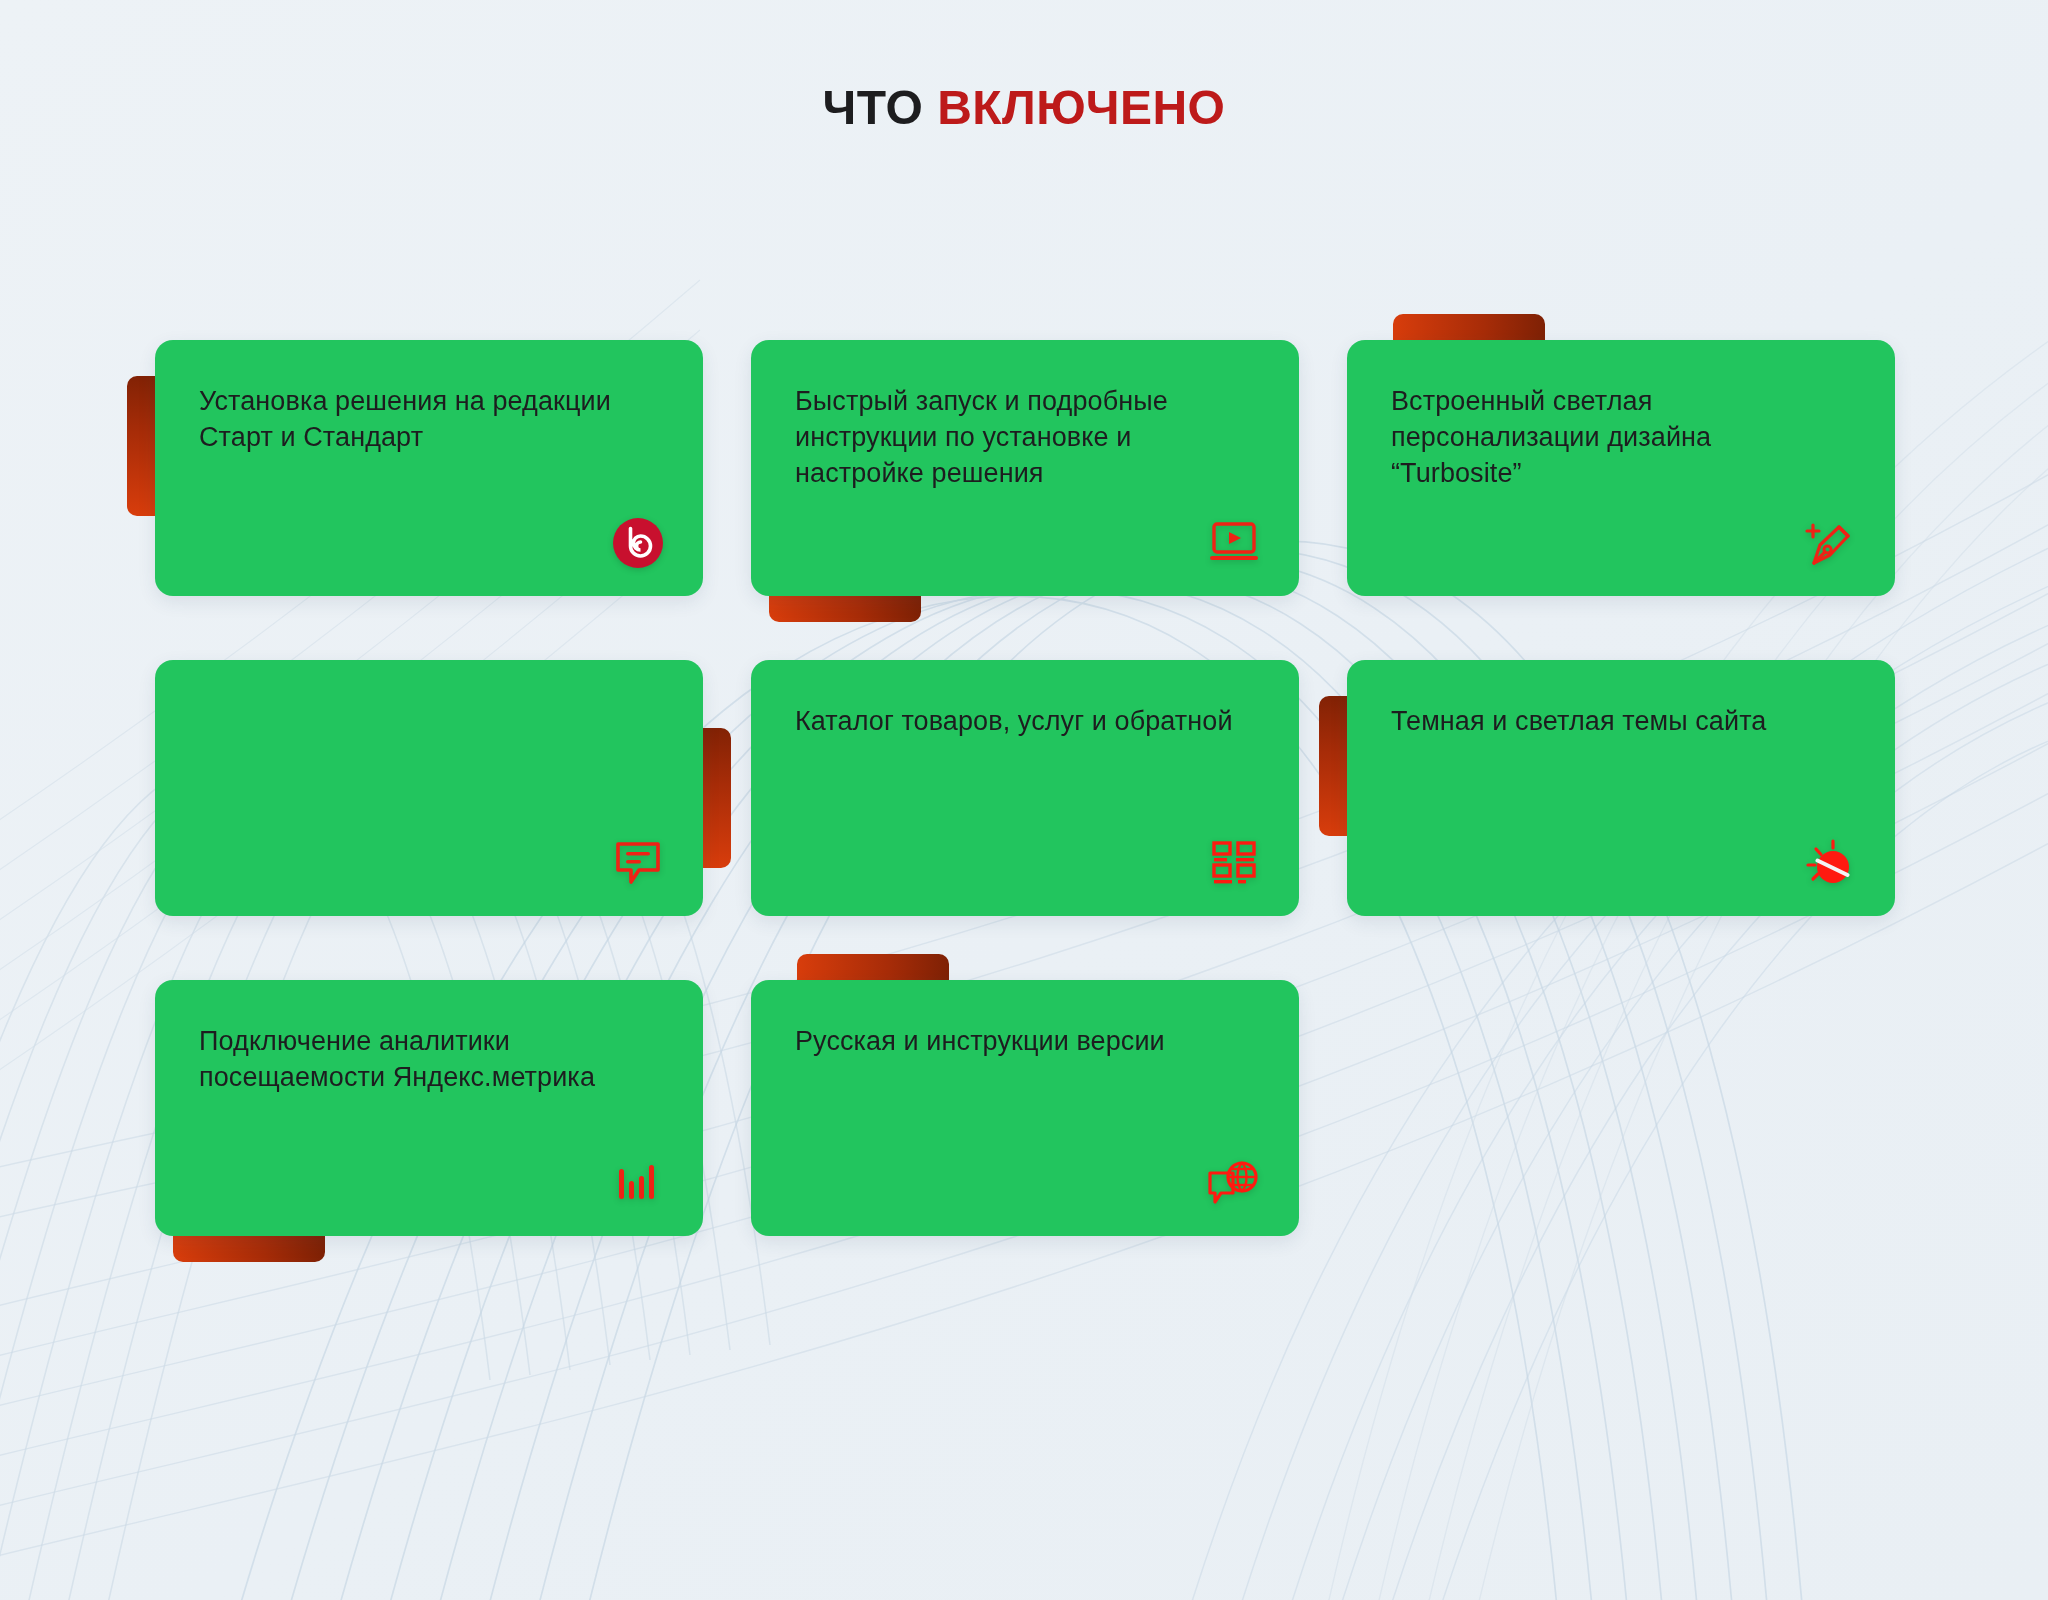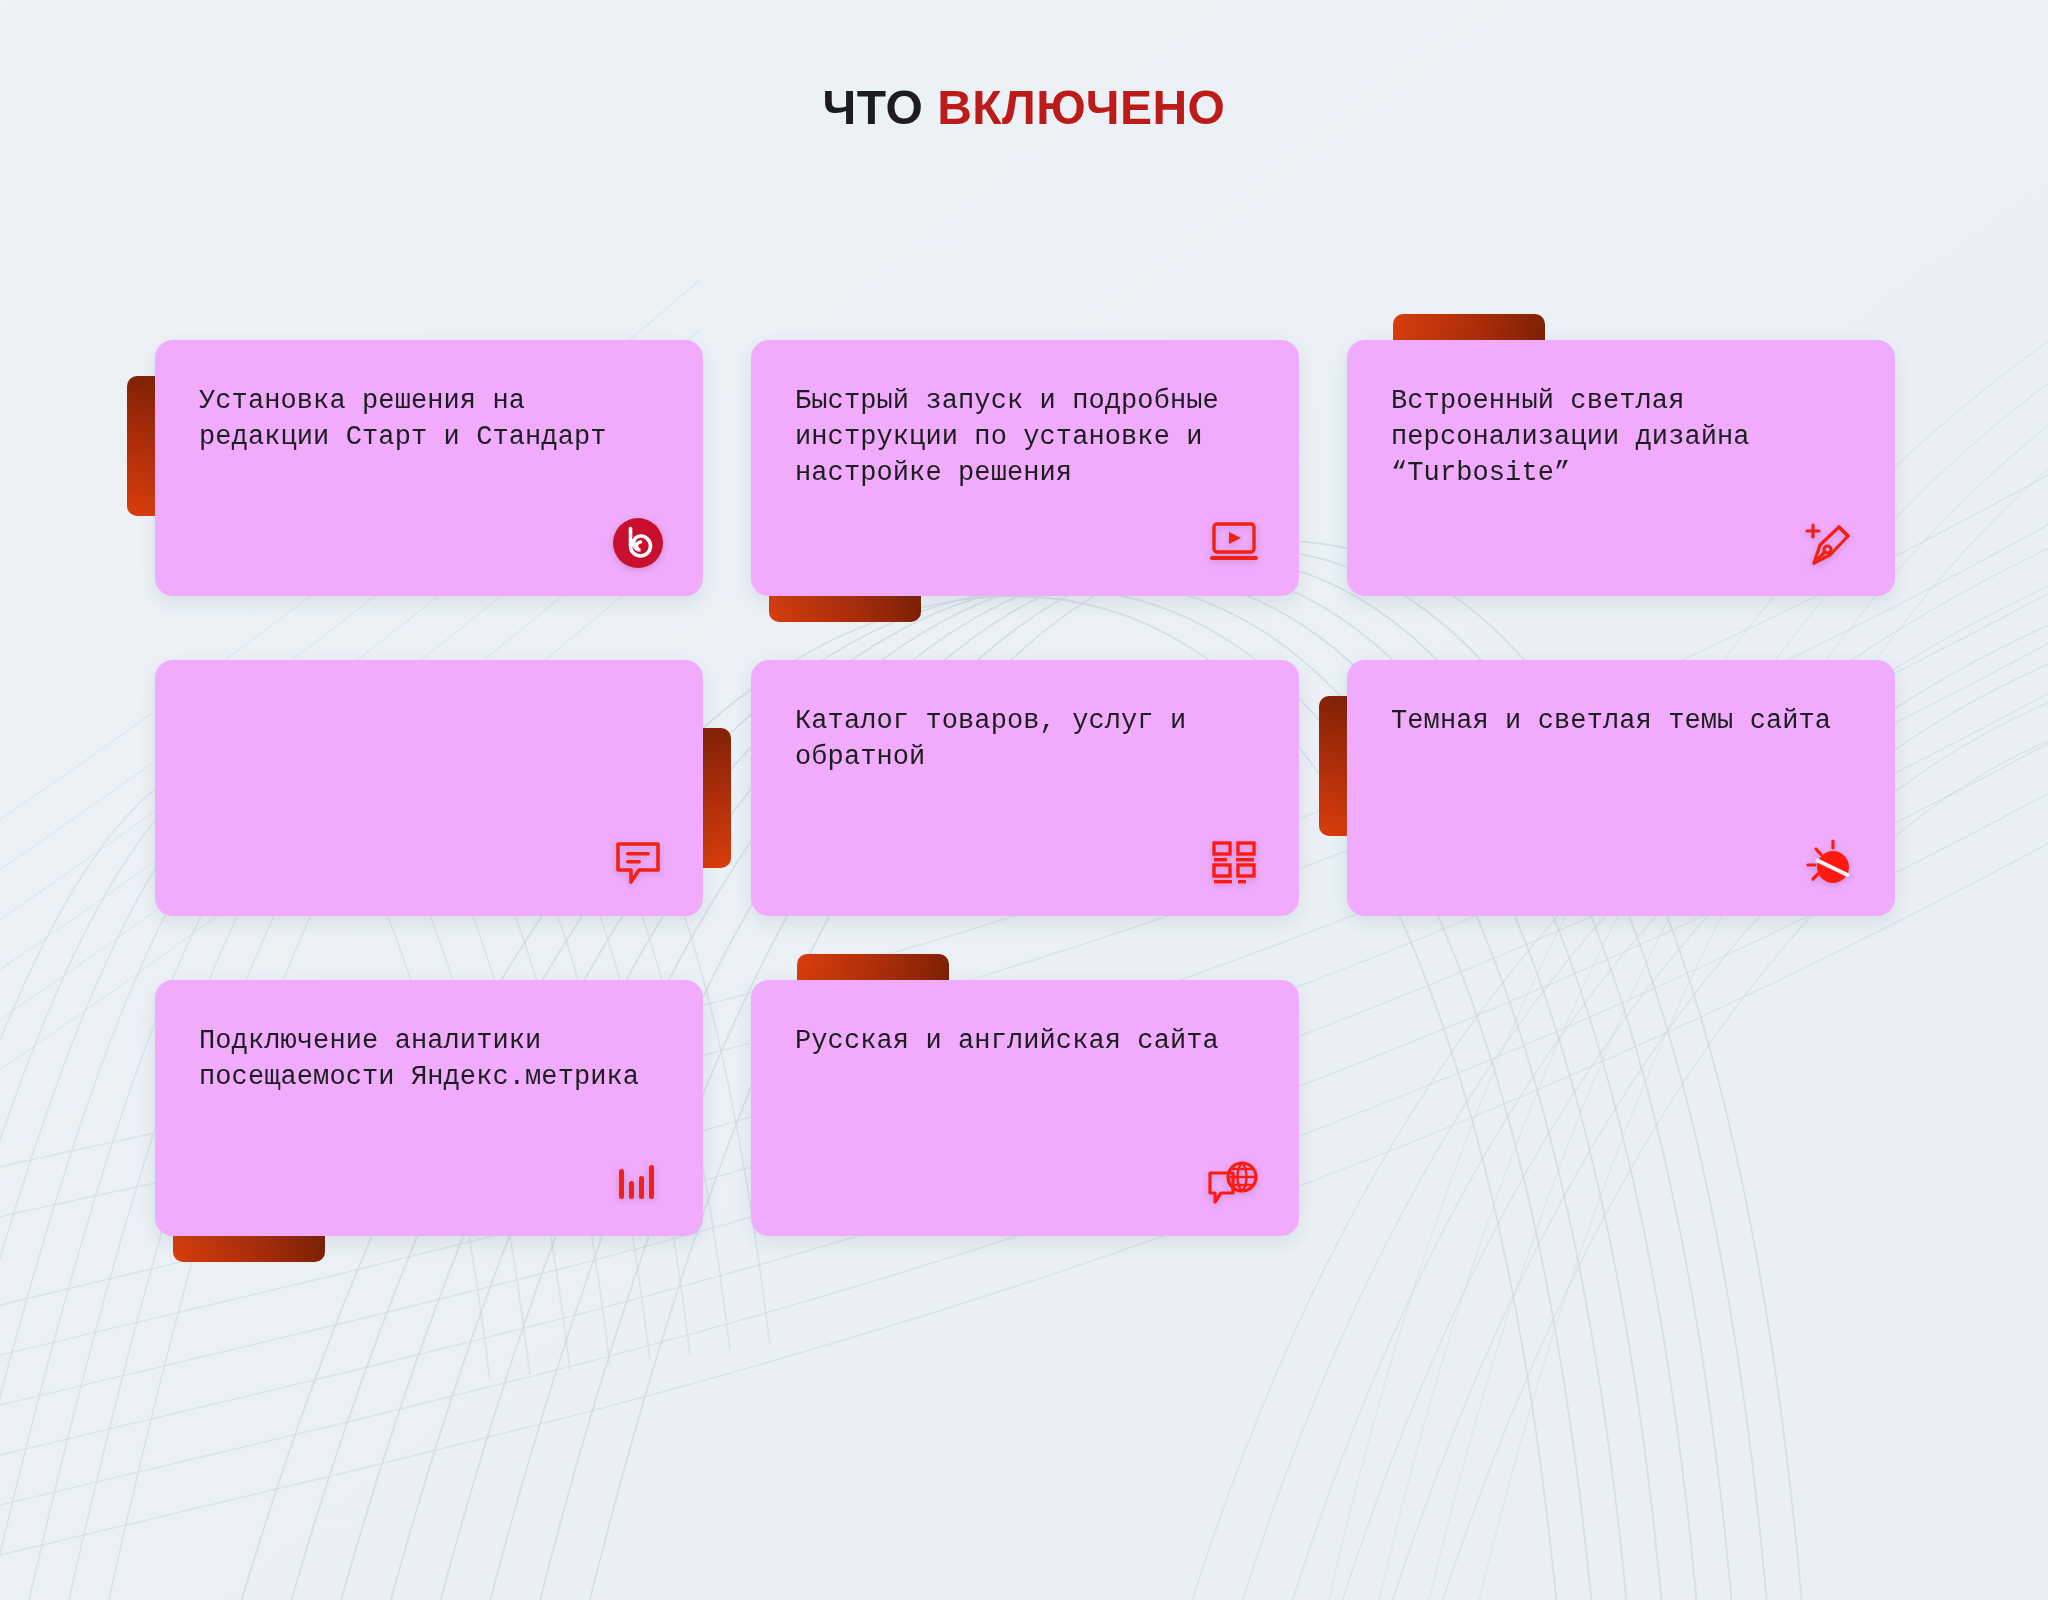--- a/index.html
+++ b/index.html
@@ -63,26 +63,25 @@
     position: relative;
     width: 548px;
     height: 256px;
   }
 
   .card {
     position: absolute;
     left: 0; top: 0;
     width: 548px;
     height: 256px;
-    background: #f0abfc;
+    background: #22c55e;
     border-radius: 18px;
     box-shadow: 0 6px 18px rgba(40,70,100,0.10);
     z-index: 2;
     overflow: hidden;
-    font-family: Liberation Mono, monospace;
   }
 
   .card-text {
     position: absolute;
     left: 44px;
     top: 44px;
     right: 48px;
     font-size: 27px;
     line-height: 1.33;
     color: #1d1d1f;
@@ -335,21 +334,21 @@
             <rect x="33" y="4" width="5" height="34" rx="2.5"></rect>
           </g>
         </svg>
       </div>
     </div>
   </div>
 
   <div class="card-slot">
     <div class="tab tab-top"></div>
     <div class="card">
-      <div class="card-text">Русская и английская сайта</div>
+      <div class="card-text">Русская и инструкции версии</div>
       <div class="card-icon">
         <svg width="54" height="52" viewBox="0 0 54 52">
           <path d="M3 16 H26 V36 H14 L8 45 L8 36 H3 Z" fill="none" stroke="#ff1a10" stroke-width="3.2" stroke-linejoin="round"></path>
           <circle cx="35" cy="20" r="14" fill="none" stroke="#ff1a10" stroke-width="3.2"></circle>
           <g fill="none" stroke="#ff1a10" stroke-width="2.4">
             <path d="M21 20 H49"></path>
             <path d="M35 6 C 41 12, 41 28, 35 34 C 29 28, 29 12, 35 6 Z"></path>
             <path d="M24 12 H46"></path>
             <path d="M24 28 H46"></path>
           </g>

